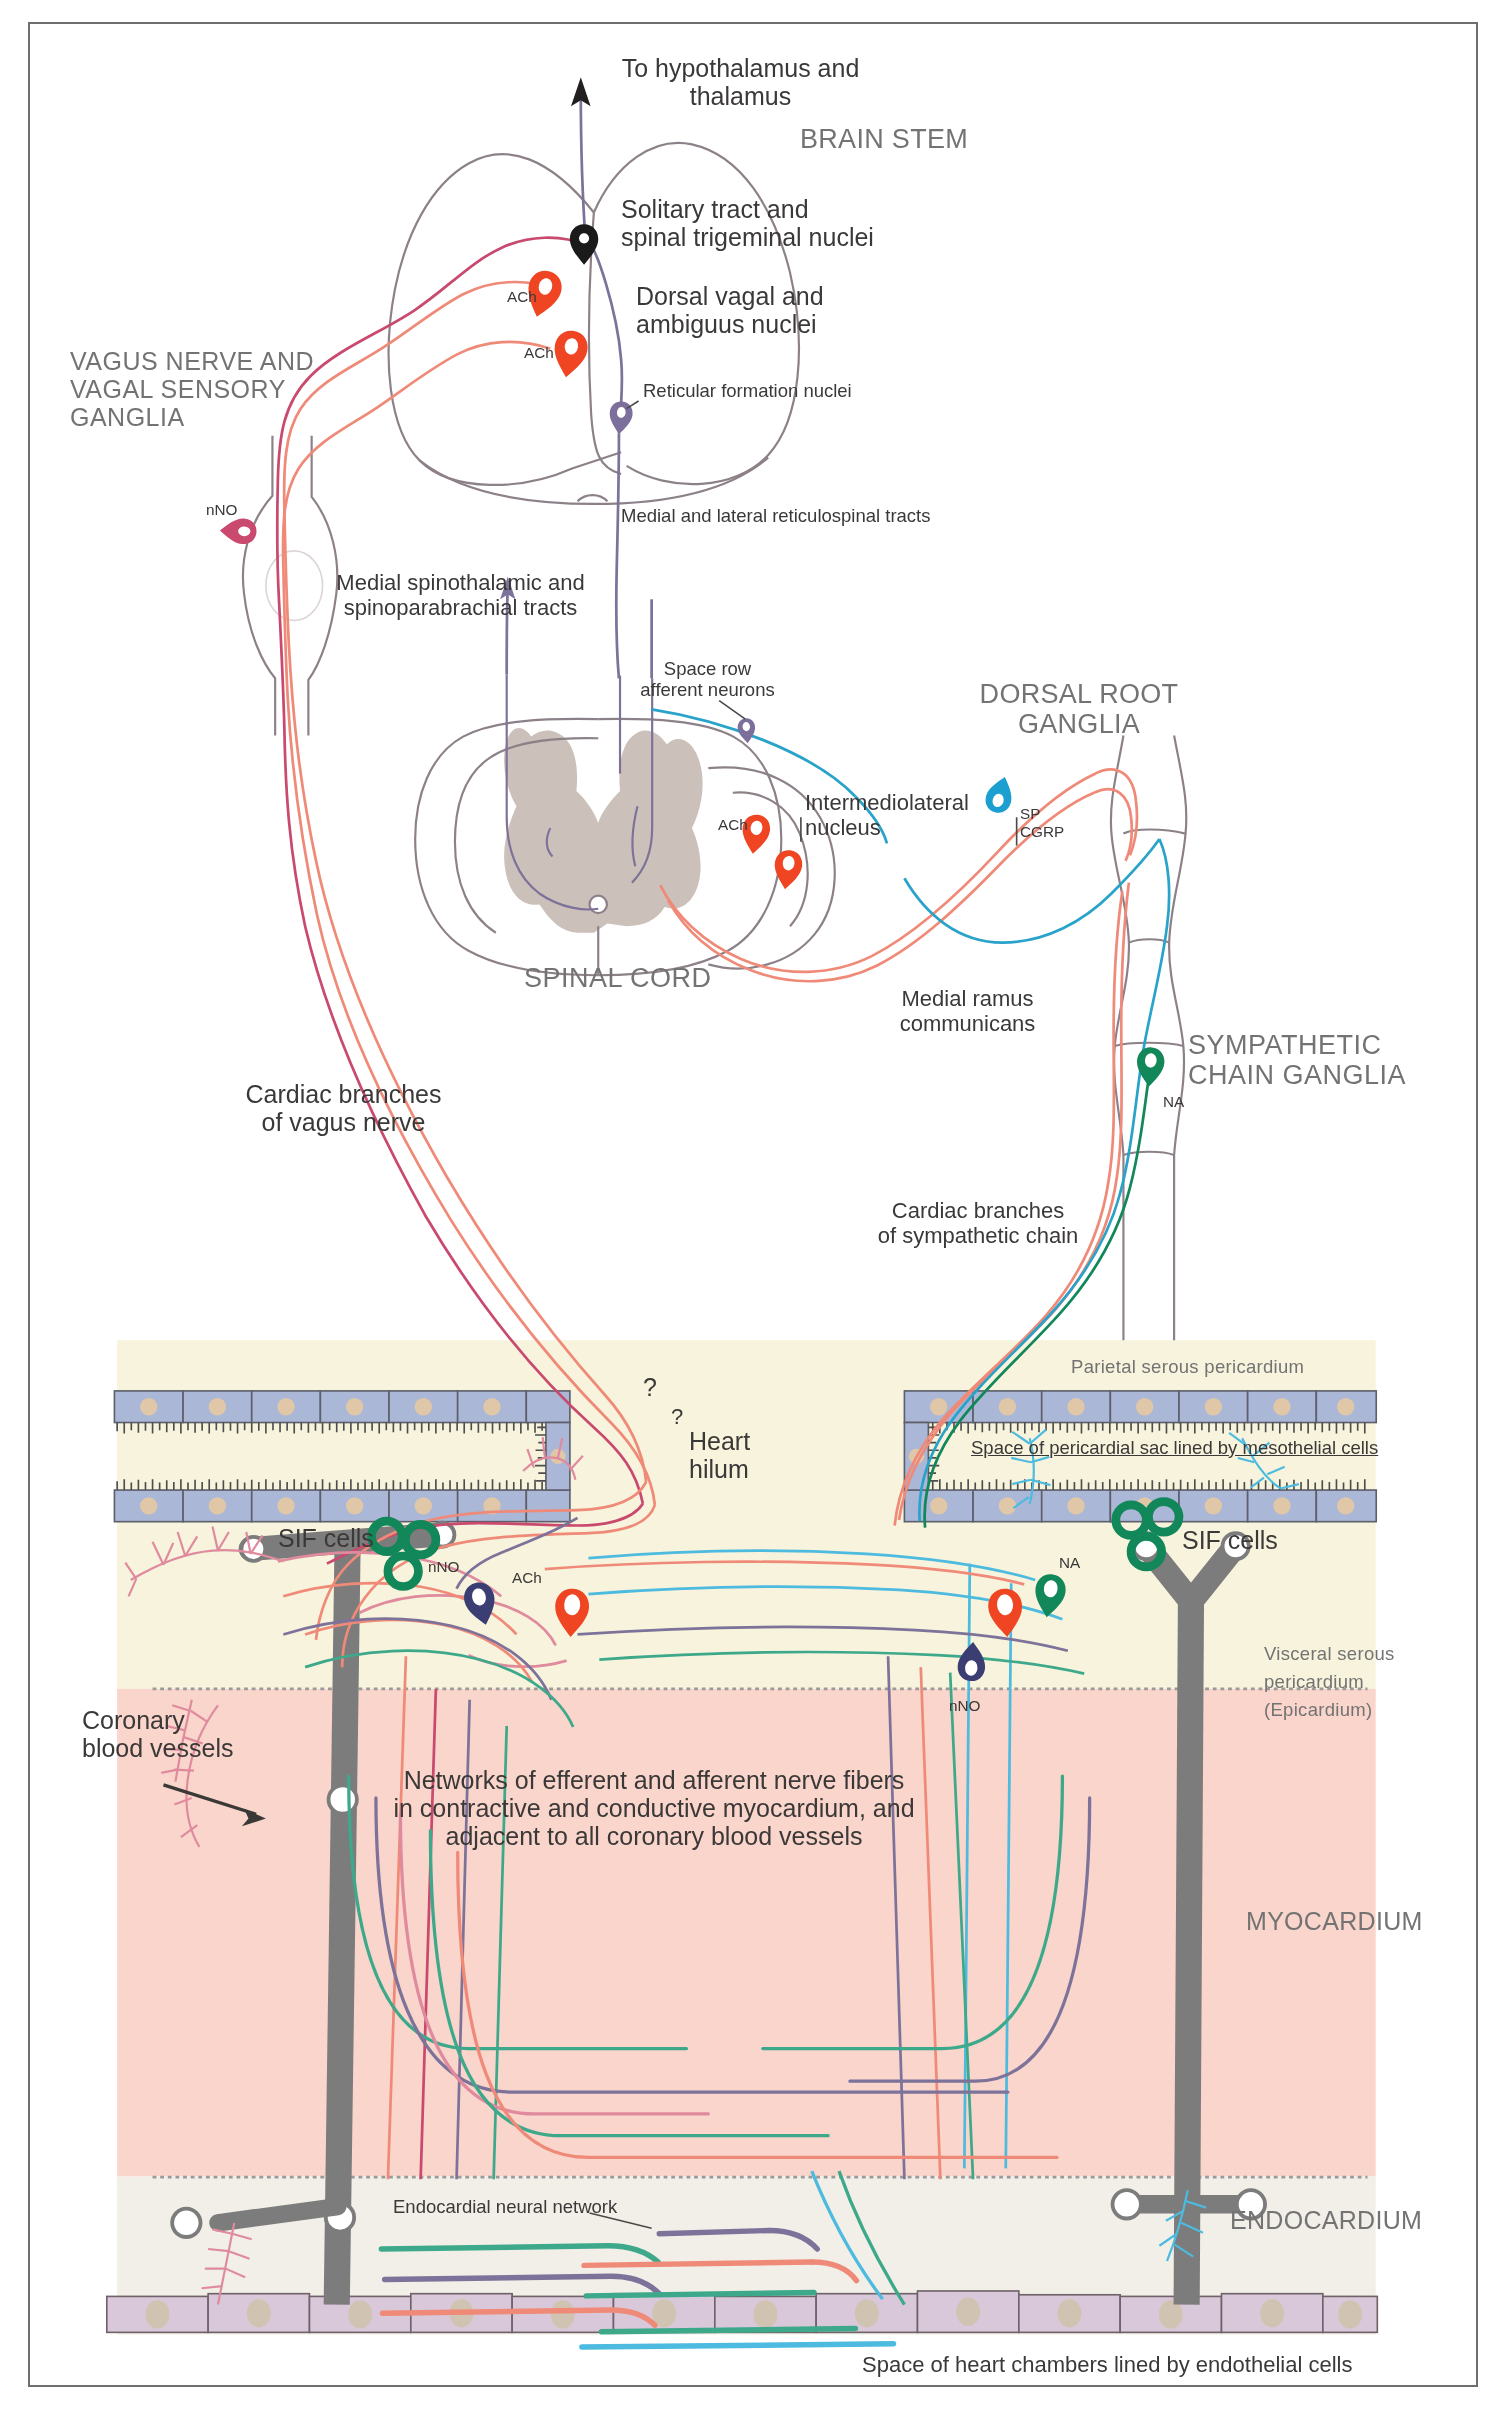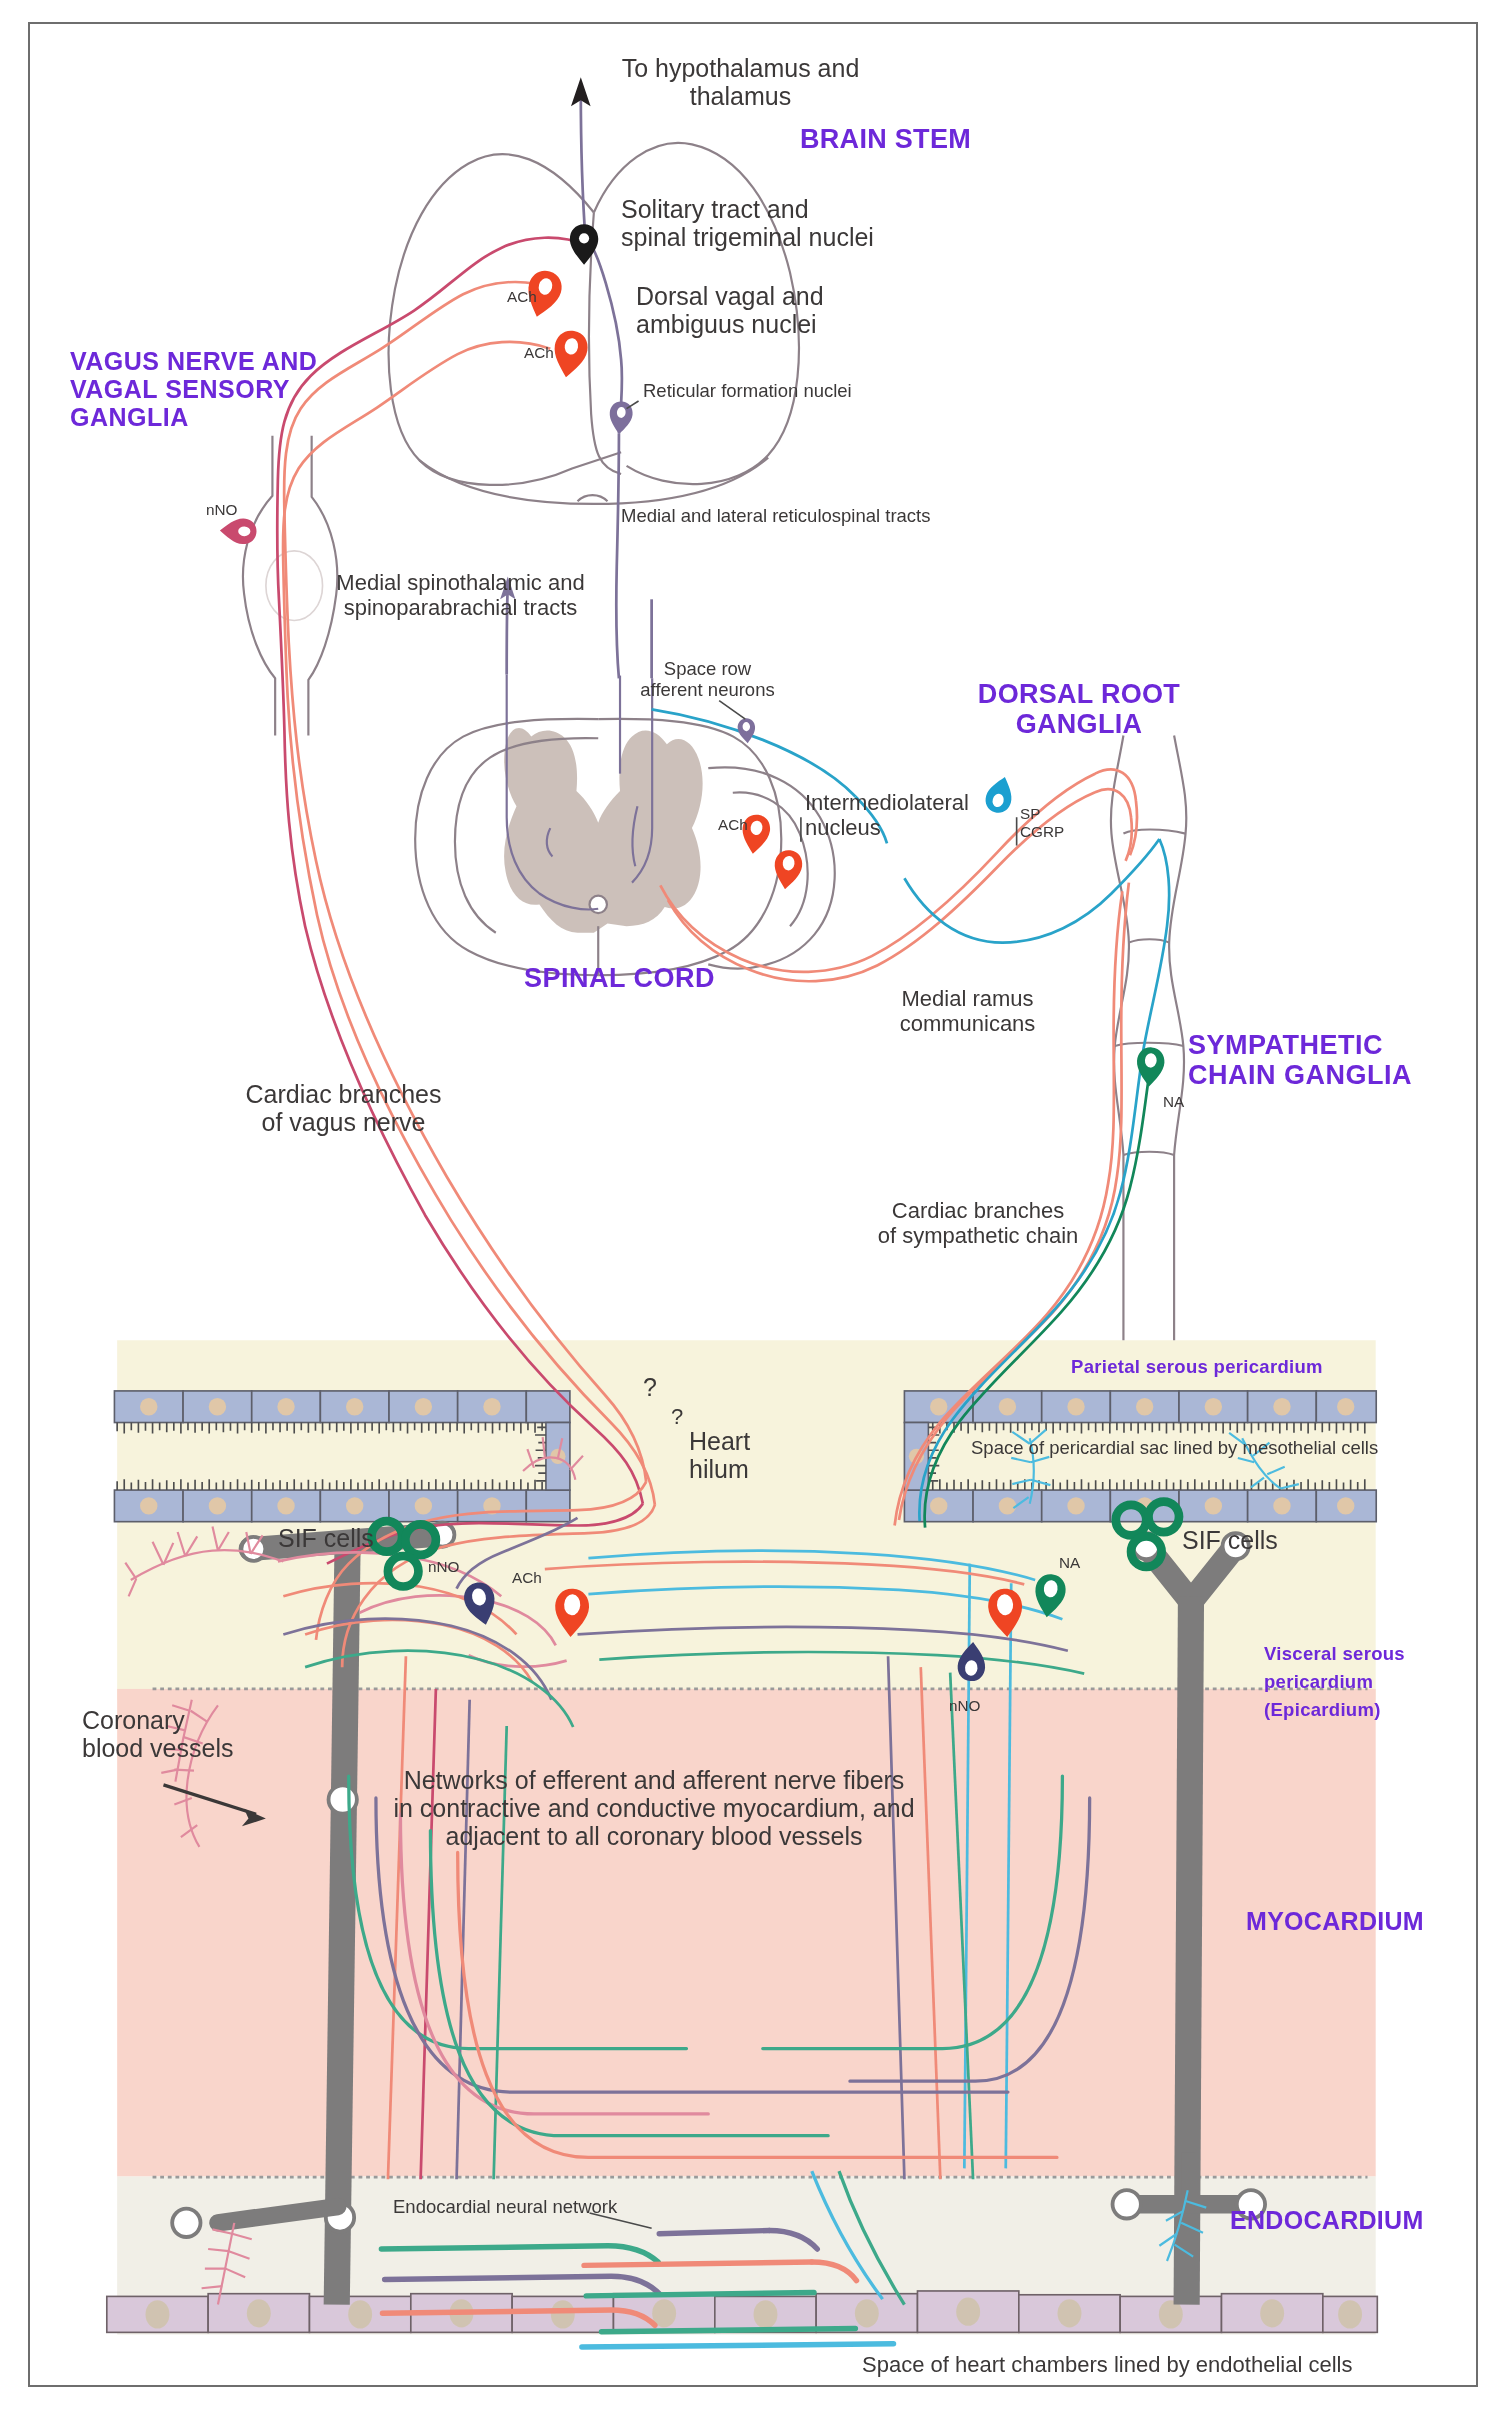--- a/index.html
+++ b/index.html
@@ -11,21 +11,21 @@
     overflow:hidden;
   }
   #frame{
     position:absolute;left:28px;top:22px;width:1450px;height:2365px;
     border:2.7px solid #6e6e6e;background:#ffffff;box-sizing:border-box;
   }
   #stage{position:absolute;left:0;top:0;width:1351px;height:2413px;}
   svg.layer{position:absolute;left:0;top:0;width:1507px;height:2413px;overflow:visible;}
   .lbl{position:absolute;color:#3b3838;font-family:"Liberation Sans", sans-serif;line-height:1.12;white-space:pre;}
   .lbl.c{text-align:center;}
-  .hdr{font-weight:bold;letter-spacing:0.3px;color:#6d28d9;}
+  .hdr{font-weight:normal;letter-spacing:0.3px;color:#737373;}
   .small{font-size:18.5px;}
   .med{font-size:22px;}
   .big{font-size:25px;}
   .xbig{font-size:27px;}
   .nt{font-size:15.3px;color:#3b3838;}
 </style>
 </head>
 <body>
 
 <div id="page">
@@ -638,21 +638,21 @@
 CHAIN GANGLIA</div>
 
     <div class="lbl c big" style="left:218px;top:1080px;width:251px;">Cardiac branches
 of vagus nerve</div>
 
     <div class="lbl c med" style="left:861px;top:1199px;width:234px;">Cardiac branches
 of sympathetic chain</div>
 
     <div class="lbl hdr small" style="left:1071px;top:1357px;">Parietal serous pericardium</div>
 
-    <div class="lbl small" style="left:971px;top:1438px;">Space of pericardial sac lined by mesothelial cells</div>
+    <div class="lbl small" style="left:971px;top:1438px;text-decoration:underline;">Space of pericardial sac lined by mesothelial cells</div>
 
     <div class="lbl big" style="left:689px;top:1427px;">Heart
 hilum</div>
 
     <div class="lbl big" style="left:643px;top:1373px;">?</div>
     <div class="lbl med" style="left:671px;top:1405px;">?</div>
 
     <div class="lbl big" style="left:278px;top:1524px;">SIF cells</div>
 
     <div class="lbl big" style="left:1182px;top:1526px;">SIF cells</div>

